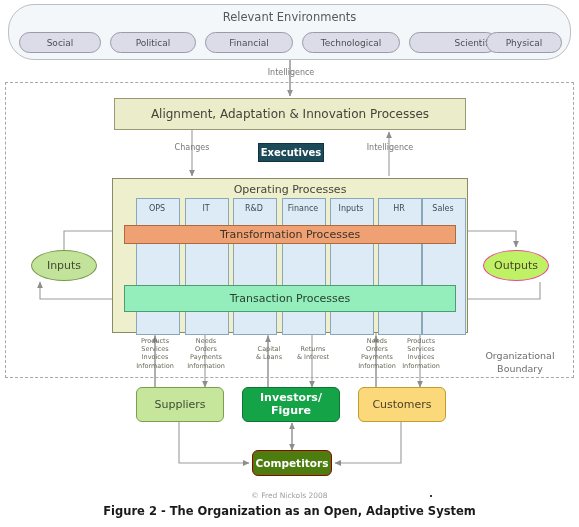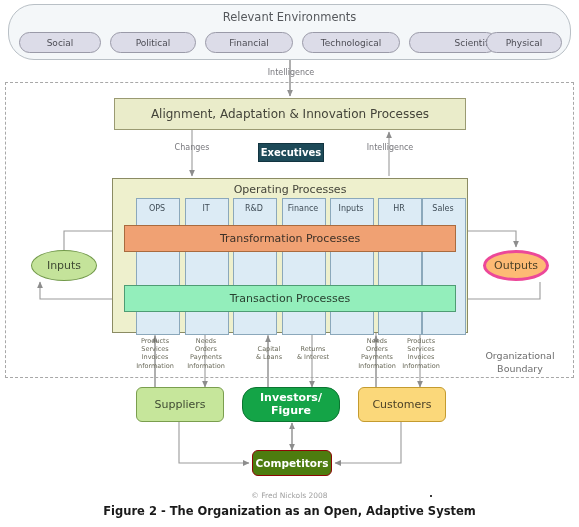--- a/index.html
+++ b/index.html
@@ -37,31 +37,31 @@
   
   #operating-box{left:112px;top:178px;width:356px;height:155px;
                  background:#eef0cd;border:1px solid #8b8b63;}
   #operating-title{left:112px;top:181px;width:356px;height:16px;font-size:11px;color:#44443a;}
 
   .dept-col{position:absolute;top:198px;width:42px;height:135px;
             background:#dcebf5;border:1px solid #8ba8bb;}
   .dept-label{position:absolute;top:200px;width:42px;height:16px;
               font-size:8px;color:#3f4c56;}
 
-  #transform-band{left:124px;top:225px;width:332px;height:27px;
+  #transform-band{left:124px;top:225px;width:332px;height:19px;
                   background:#f0a173;border:1px solid #a96b3f;font-size:11px;color:#3d3128;}
   #transaction-band{left:124px;top:285px;width:332px;height:27px;
                     background:#93eebb;border:1px solid #4f9c74;font-size:11px;color:#28402f;}
 
   
   #inputs-ellipse{left:31px;top:250px;width:66px;height:31px;
                   background:#c4e39a;border:1px solid #72994a;border-radius:50%;
                   font-size:11px;color:#3f4a33;}
   #outputs-ellipse{left:483px;top:250px;width:66px;height:31px;
-                   background:#fdba74;border:3px solid #ec4899;border-radius:50%;
+                   background:#bef264;border:1px solid #ec4899;border-radius:50%;
                    font-size:11px;color:#4c4228;}
 
   
   .flow-label{position:absolute;top:337px;width:60px;
               font-size:6.5px;line-height:8.2px;color:#6a6a5a;text-align:center;}
 
   
   .entity{position:absolute;top:387px;height:33px;border-radius:6px;font-size:11px;}
   #suppliers-box{left:136px;width:86px;background:#c6e69b;border:1px solid #7a9e4e;color:#3f4a33;}
   #investors-box{left:242px;width:96px;background:#14a447;border:1px solid #0b7531;
@@ -208,21 +208,21 @@
     <div>Information</div>
   </div>
   <div class="flow-label" style="left:391px;">
     <div>Products</div>
     <div>Services</div>
     <div>Invoices</div>
     <div>Information</div>
   </div>
 
   <div class="entity ctr" id="suppliers-box">Suppliers</div>
-  <div class="entity ctr" id="investors-box" style="flex-direction:column;border-radius:14px;">
+  <div class="entity ctr" id="investors-box" style="flex-direction:column;">
     <span>Investors/</span>
     <span>Figure</span>
   </div>
   <div class="entity ctr" id="customers-box">Customers</div>
   <div class="abs ctr" id="competitors-box">Competitors</div>
 
   <div class="abs ctr" id="copyright">© Fred Nickols 2008</div>
   <div class="abs" id="stray-dot"></div>
   <div class="abs ctr" id="figure-caption">Figure 2 - The Organization as an Open, Adaptive System</div>
 

